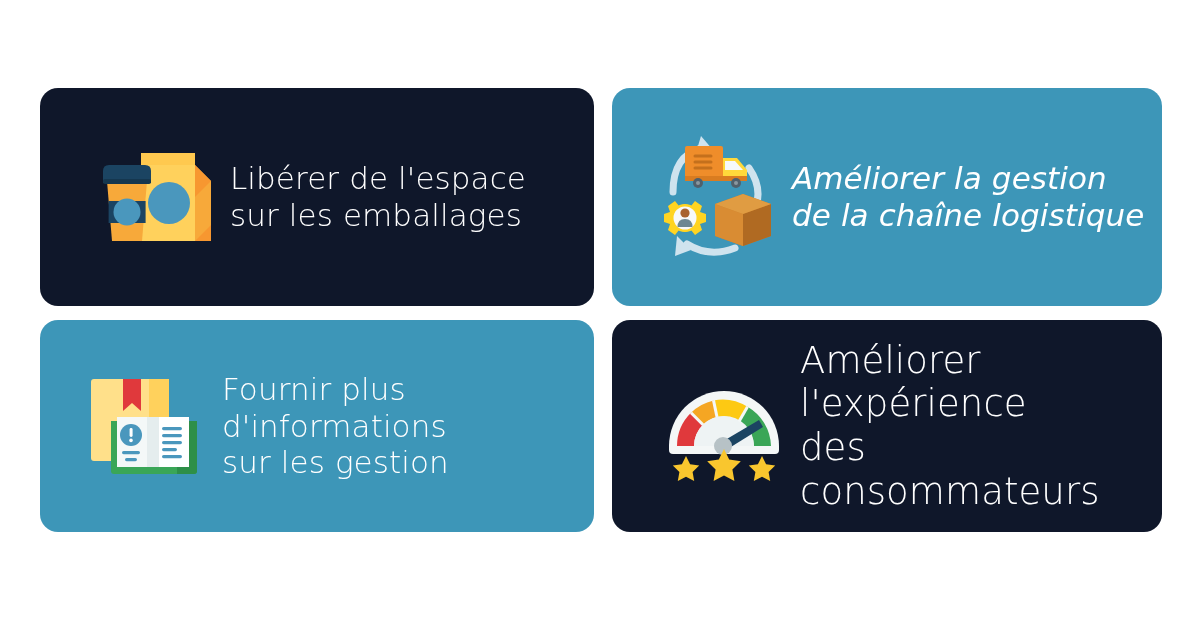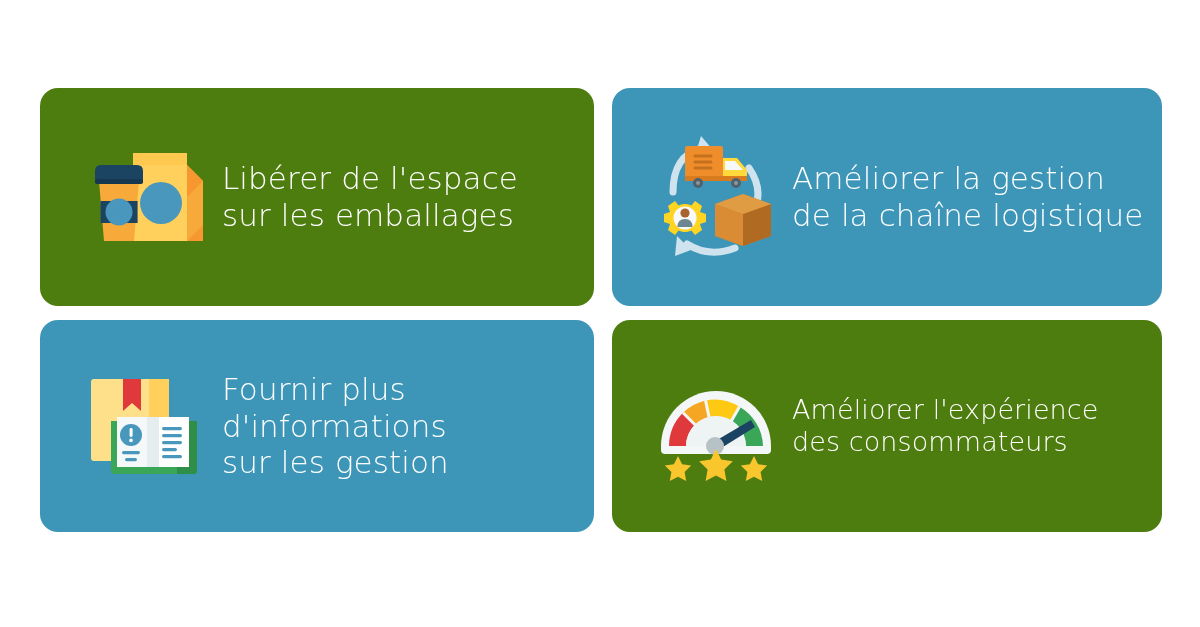--- a/index.html
+++ b/index.html
@@ -20,21 +20,21 @@
     background: #ffffff;
   }
   .card {
     position: absolute;
     display: flex;
     flex-direction: row;
     align-items: center;
     border-radius: 18px;
     box-sizing: border-box;
   }
-  .card-green { background: #4d7c0f; }
+  .card-green { background: #0f172a; padding-left: 8px; }
   .card-blue  { background: #3d96b8; }
 
   
   #card-1 { left: 40px;  top: 88px;  width: 554px; height: 218px; }
   #card-2 { left: 612px; top: 88px;  width: 550px; height: 218px; }
   #card-3 { left: 40px;  top: 320px; width: 554px; height: 212px; }
   #card-4 { left: 612px; top: 320px; width: 550px; height: 212px; }
 
   .icon-slot {
     flex: 0 0 auto;
@@ -49,23 +49,23 @@
 
   .card-label {
     color: #ffffff;
     font-family: "DejaVu Sans", sans-serif;
     font-weight: 300;
     line-height: 1.18;
     white-space: pre-line;
     letter-spacing: 0.1px;
   }
   #card-1 .card-label { font-size: 31px; margin-left: 2px; }
-  #card-2 .card-label { font-size: 31px; margin-left: 6px; }
+  #card-2 .card-label { font-size: 31px; margin-left: 6px; font-style: italic; }
   #card-3 .card-label { font-size: 31px; margin-left: 2px; }
-  #card-4 .card-label { font-size: 27px; margin-left: 6px; }
+  #card-4 .card-label { font-size: 37px; margin-left: 6px; }
 
   svg { display: block; overflow: visible; }
 </style>
 </head>
 <body>
 
 <div class="board">
 
   <div class="card card-green" id="card-1">
     <div class="icon-slot">

